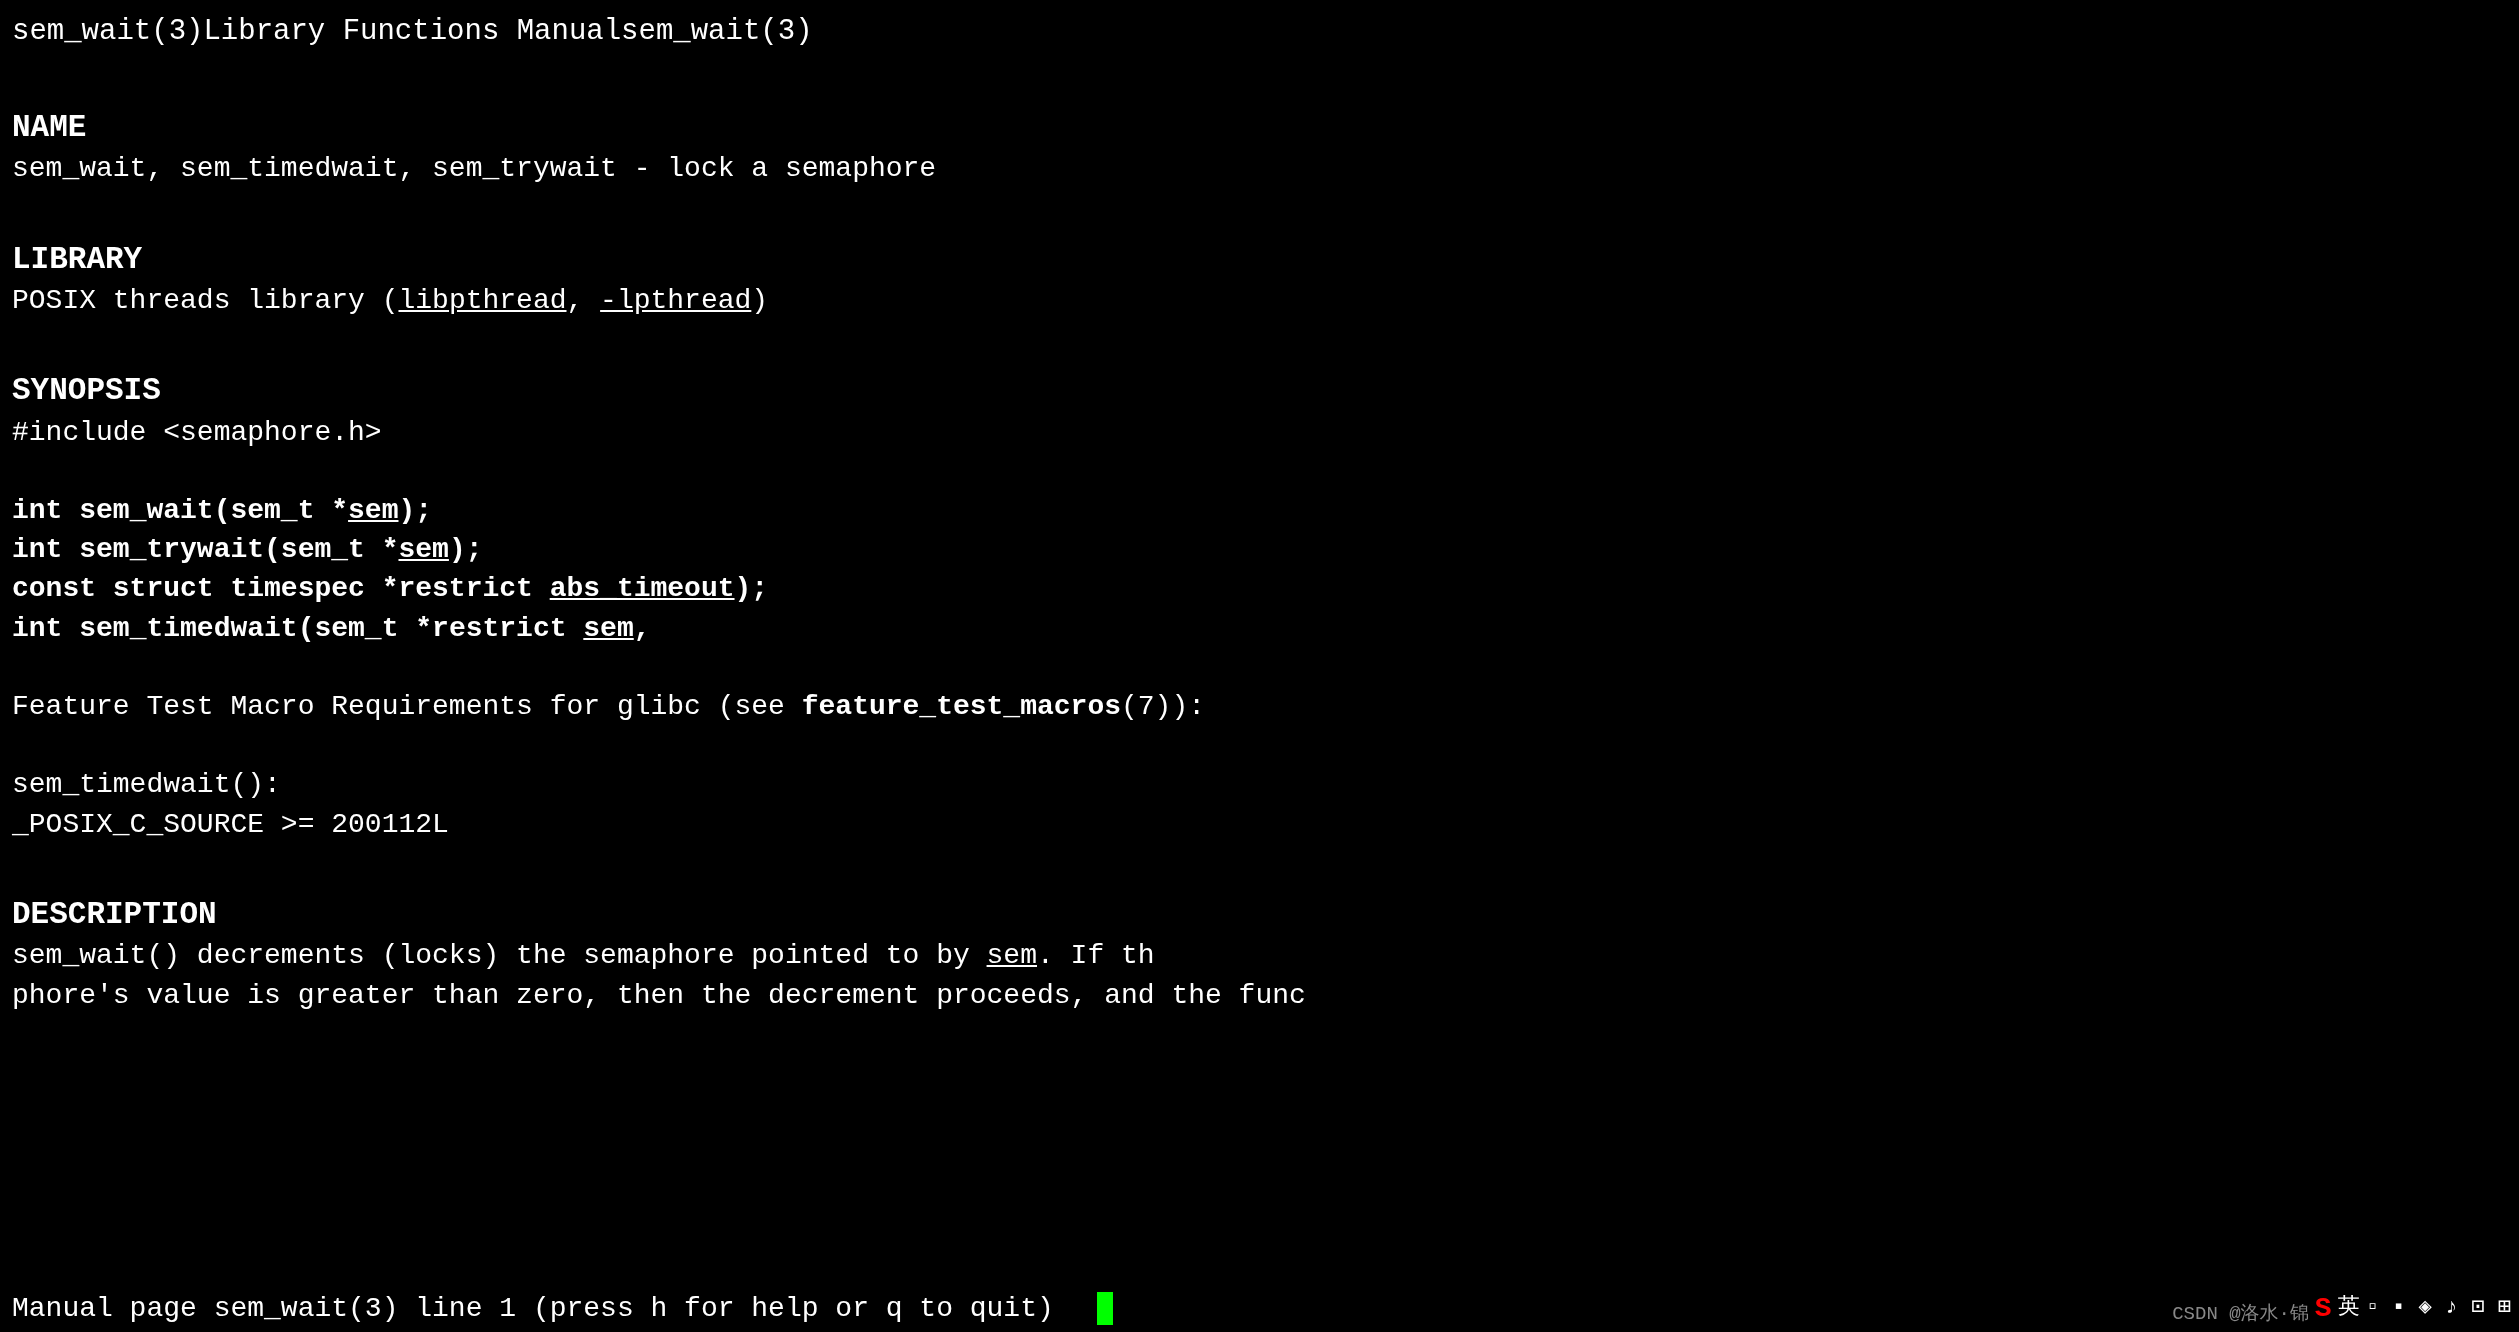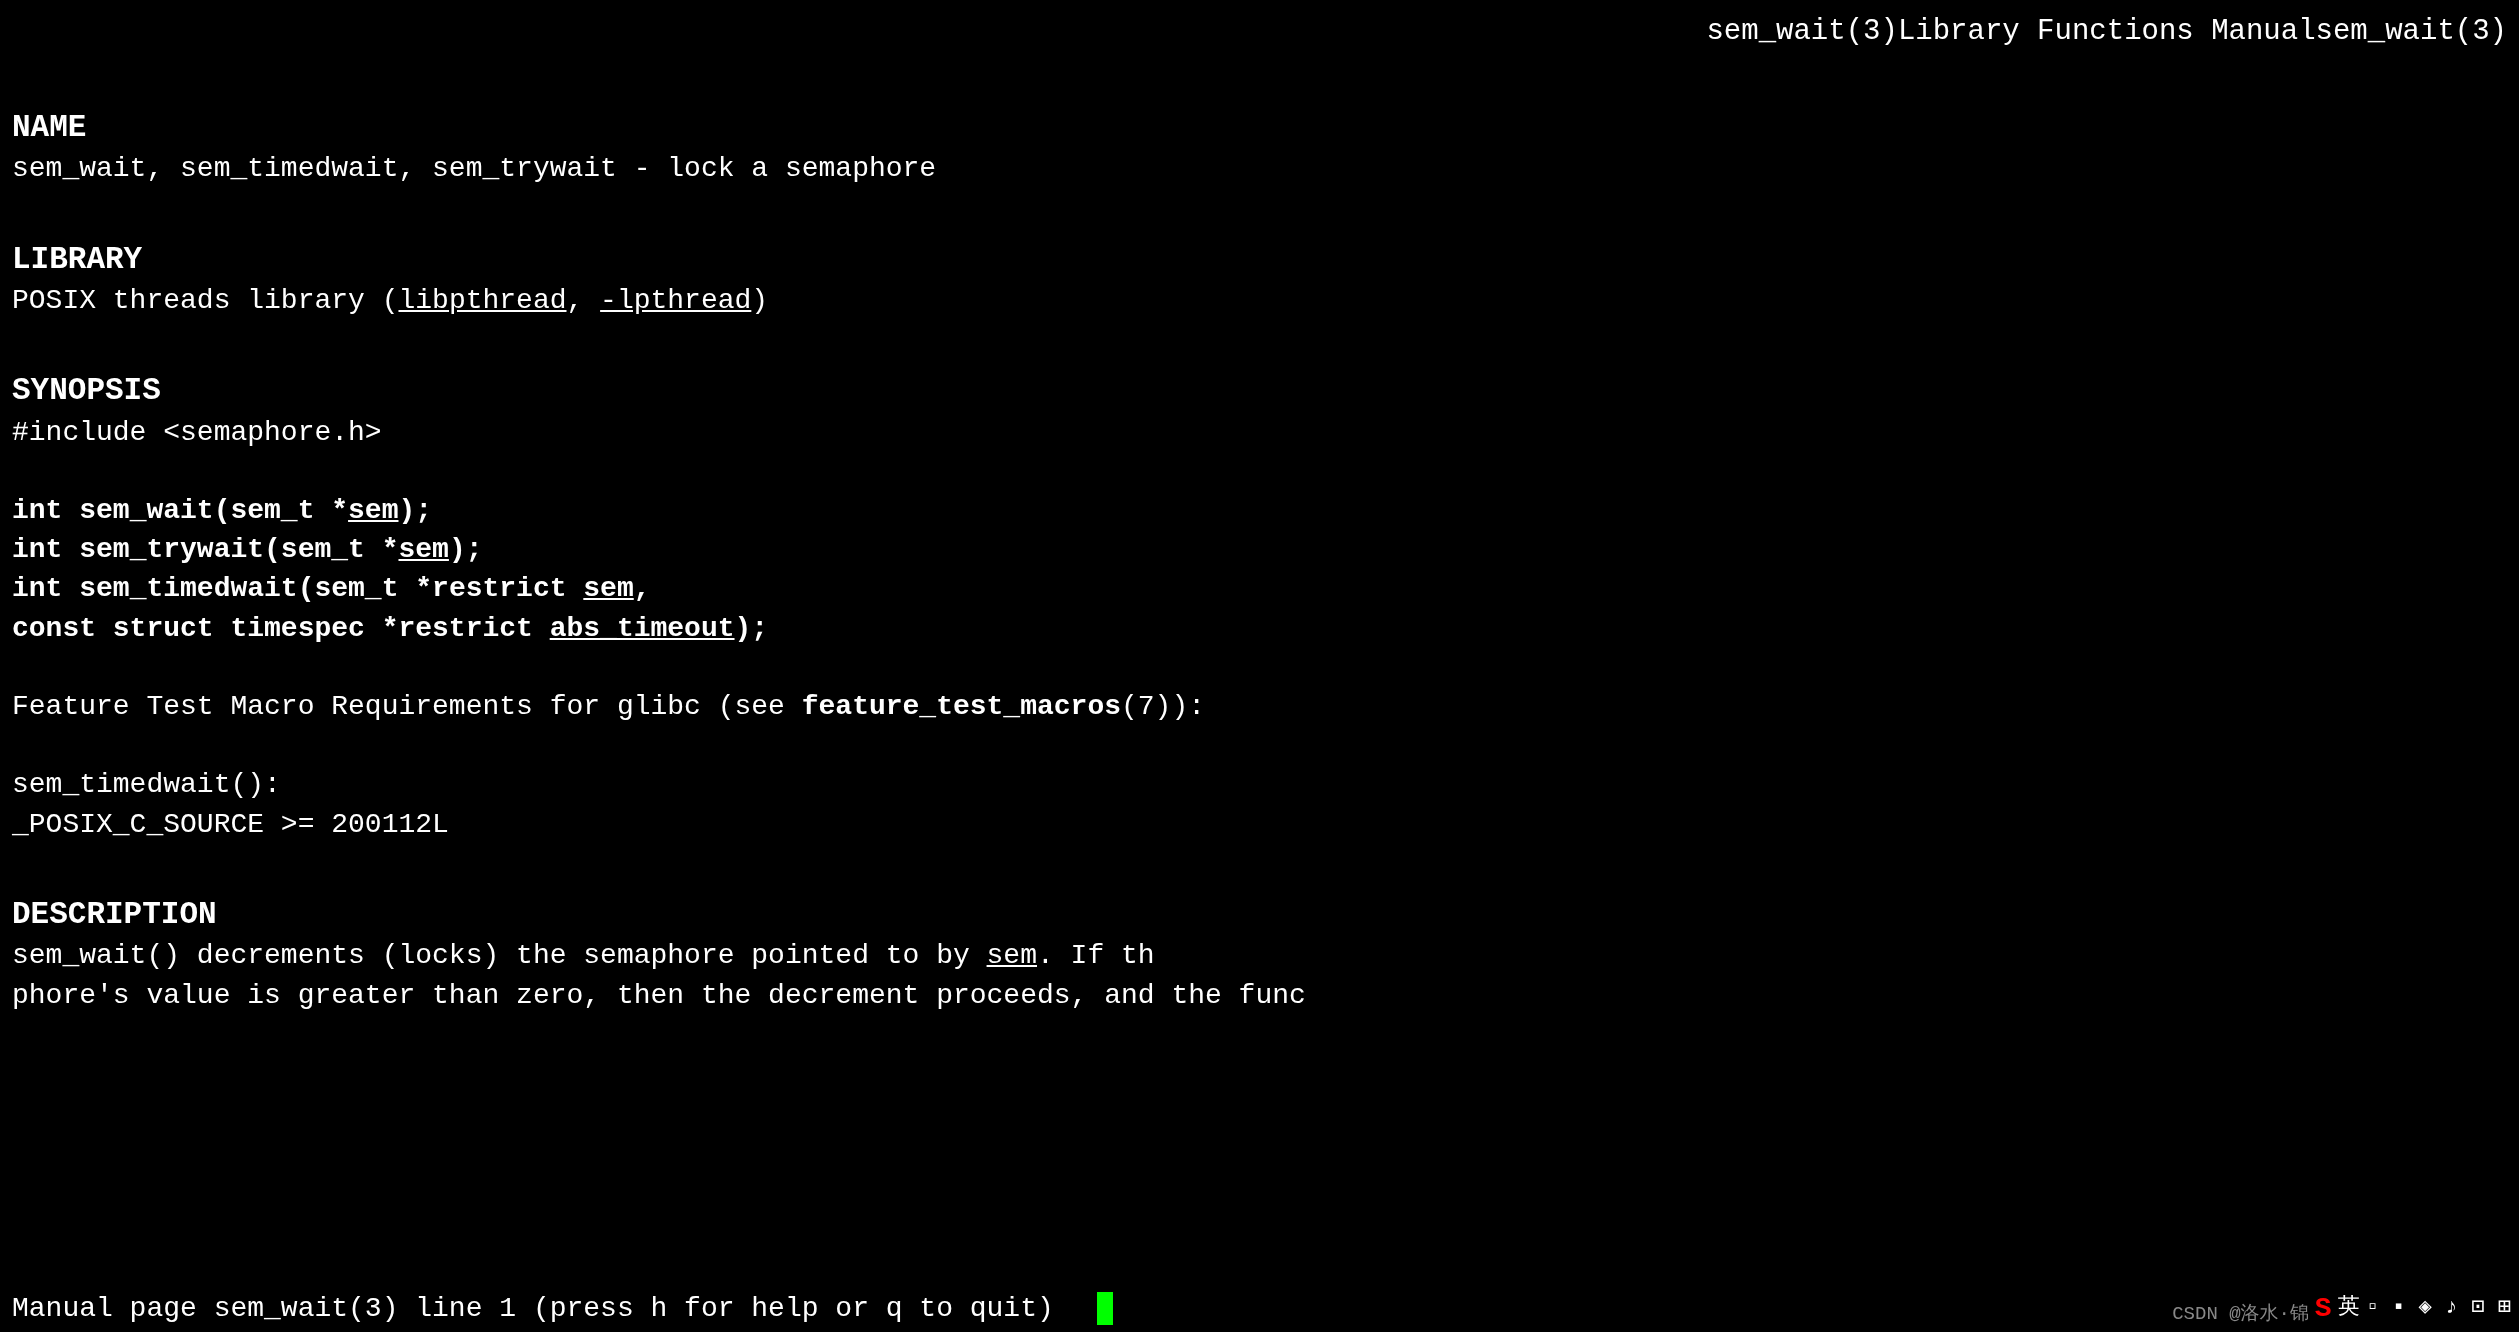--- a/index.html
+++ b/index.html
@@ -22,21 +22,21 @@
 
     .terminal {
       padding: 8px 0;
       width: 100%;
       height: 1332px;
       position: relative;
     }
 
     .header-line {
       display: flex;
-      justify-content: flex-end;
+      justify-content: flex-start;
       padding: 4px 12px;
       font-size: 29px;
     }
 
     .content {
       padding: 0 12px;
     }
 
     .section-heading {
       font-weight: bold;
@@ -139,25 +139,25 @@
 
     <div>
       <span class="bold">       int </span><span class="bold">sem_wait</span><span class="bold">(sem_t *</span><span class="bold underline">sem</span><span class="bold">);</span>
     </div>
 
     <div>
       <span class="bold">       int </span><span class="bold">sem_trywait</span><span class="bold">(sem_t *</span><span class="bold underline">sem</span><span class="bold">);</span>
     </div>
 
     <div>
-      <span class="bold">       int </span><span class="bold">sem_timedwait</span><span class="bold">(sem_t *restrict </span><span class="bold underline">sem</span><span class="bold">,</span>
+      <span class="bold">                            const struct timespec *restrict </span><span class="bold underline">abs_timeout</span><span class="bold">);</span>
     </div>
 
     <div>
-      <span class="bold">                            const struct timespec *restrict </span><span class="bold underline">abs_timeout</span><span class="bold">);</span>
+      <span class="bold">       int </span><span class="bold">sem_timedwait</span><span class="bold">(sem_t *restrict </span><span class="bold underline">sem</span><span class="bold">,</span>
     </div>
 
     <div class="blank-line"></div>
 
     <div>
       <span>   Feature Test Macro Requirements for glibc (see </span><span class="bold">feature_test_macros</span><span>(7)):</span>
     </div>
 
     <div class="blank-line"></div>
 

